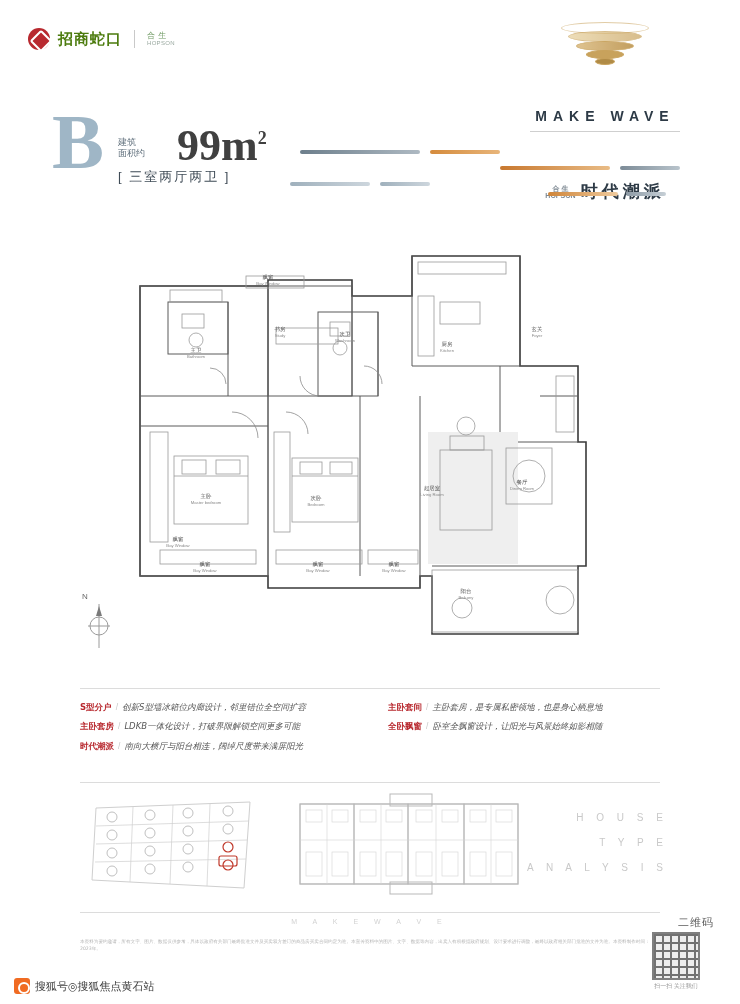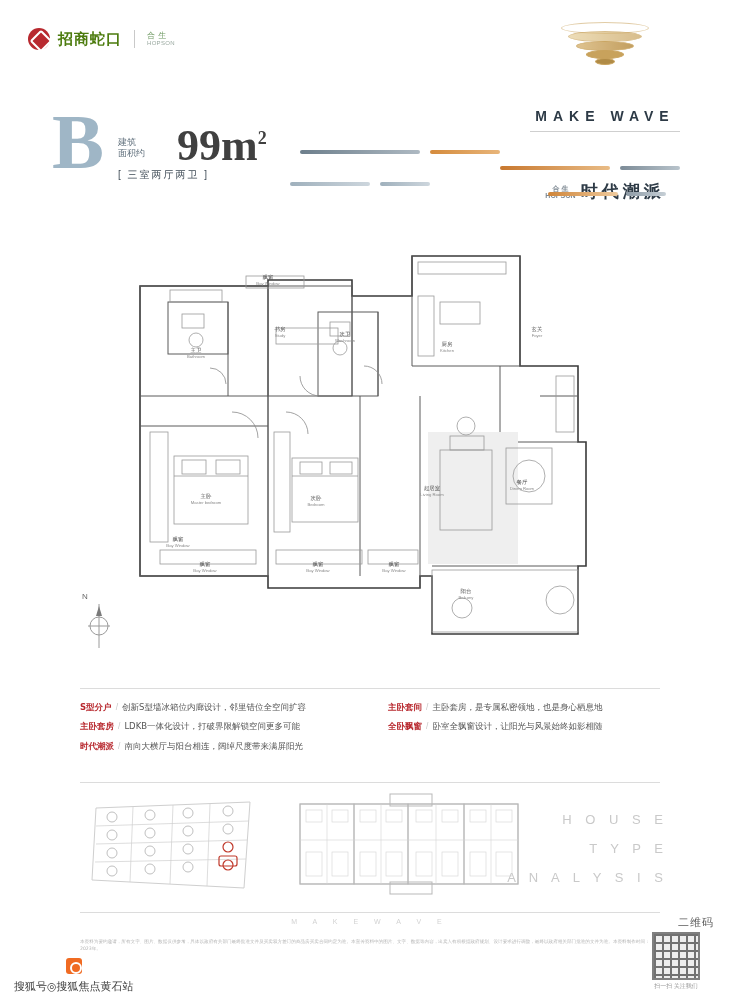--- a/index.html
+++ b/index.html
@@ -36,21 +36,21 @@
   .mw-cn{font-size:17px;letter-spacing:4px;color:#2d3a46;font-weight:bold;display:flex;align-items:center;justify-content:center;gap:5px;margin-top:48px;}
   .mw-cn .tiny{font-size:7px;letter-spacing:0;line-height:1;color:#7d8892;display:flex;flex-direction:column;}
 
   
   .title-wrap{position:absolute;left:52px;top:110px;display:flex;align-items:flex-start;}
   .big-b{font-size:78px;line-height:.82;font-weight:bold;color:#9fb6c6;font-family:"Liberation Serif",serif;}
   .t-mid{margin-left:14px;display:flex;align-items:flex-end;padding-top:16px;gap:28px;}
   .t-lbl{font-size:9px;line-height:1.25;color:#5b6b78;margin-right:4px;padding-bottom:6px;}
   .t-area{font-size:44px;font-weight:bold;color:#404040;line-height:.9;font-family:"Liberation Serif",serif;}
   .t-area sup{font-size:18px;}
-  .t-sub{position:absolute;left:118px;top:168px;font-size:10px;color:#3f4b56;letter-spacing:2px;}
+  .t-sub{position:absolute;left:118px;top:168px;font-size:13px;color:#3f4b56;letter-spacing:2px;}
 
   
   .bar{position:absolute;height:4px;border-radius:2px;}
   .b1{left:300px;top:150px;width:120px;background:linear-gradient(90deg,#6d7f8c,#aeb9c2);}
   .b2{left:430px;top:150px;width:70px;background:linear-gradient(90deg,#d58b3c,#e8b57a);}
   .b3{left:290px;top:182px;width:80px;background:linear-gradient(90deg,#9fb0bc,#cdd6dd);}
   .b4{left:380px;top:182px;width:50px;background:linear-gradient(90deg,#9fb0bc,#cdd6dd);}
   .b5{left:500px;top:166px;width:110px;background:linear-gradient(90deg,#c8782f,#e9bc86);}
   .b6{left:620px;top:166px;width:60px;background:linear-gradient(90deg,#7c8b97,#b9c4cc);}
   .b7{left:548px;top:192px;width:70px;background:linear-gradient(90deg,#cf8539,#efcb9f);}
@@ -65,42 +65,42 @@
   .rm{font-size:5.4px;fill:#4a4a4a;font-family:"DejaVu Sans",sans-serif;}
   .rm-en{font-size:4.2px;fill:#8a8a8a;font-family:"Liberation Sans",sans-serif;}
 
   
   .feat-rule{position:absolute;left:80px;top:688px;width:580px;height:1px;background:#dcdcdc;}
   .features{position:absolute;left:80px;top:702px;width:580px;display:flex;gap:36px;}
   .fcol{flex:1;}
   .frow{display:flex;align-items:flex-start;margin-bottom:8px;font-size:8.5px;line-height:1.35;}
   .fkey{color:#b8292f;font-weight:bold;white-space:nowrap;font-family:"DejaVu Sans",sans-serif;}
   .fsep{color:#c9c9c9;margin:0 4px;}
-  .fval{color:#555;font-family:"DejaVu Sans",sans-serif;}
+  .fval{color:#555;font-family:"DejaVu Sans",sans-serif;font-style:italic;}
 
   
   .bot-rule{position:absolute;left:80px;top:782px;width:580px;height:1px;background:#dcdcdc;}
   .siteplan{position:absolute;left:88px;top:798px;width:170px;height:96px;}
   .bld{position:absolute;left:270px;top:790px;width:280px;height:110px;}
   .hta{position:absolute;right:72px;top:812px;text-align:right;}
-  .hta div{font-size:13px;letter-spacing:5px;color:#c9c9c9;margin-bottom:14px;}
+  .hta div{font-size:10px;letter-spacing:5px;color:#c9c9c9;margin-bottom:14px;}
 
   .footer-rule{position:absolute;left:80px;top:912px;width:580px;height:1px;background:#dcdcdc;}
   .footer-wave{position:absolute;left:0;right:0;top:918px;text-align:center;font-size:7px;letter-spacing:7px;color:#d2d2d2;}
   .disclaimer{position:absolute;left:80px;top:938px;width:580px;font-size:4.6px;line-height:1.6;color:#b5b5b5;font-family:"DejaVu Sans",sans-serif;}
 
   .qr{position:absolute;right:26px;bottom:24px;width:76px;height:48px;text-align:center;}
   .qr-box{width:44px;height:44px;margin:0 auto;background:
       linear-gradient(90deg,#444 2px,transparent 2px) 0 0/8px 8px,
       linear-gradient(#444 2px,transparent 2px) 0 0/8px 8px,#e9e9e9;
       opacity:.75;border:2px solid #555;}
   .qr-cap{font-size:6px;color:#9a9a9a;margin-top:2px;}
   .qr-top{position:absolute;right:26px;bottom:74px;font-size:11px;color:#5b5b5b;letter-spacing:1px;font-family:"DejaVu Sans",sans-serif;}
 
-  .watermark{position:absolute;left:14px;bottom:10px;display:flex;align-items:center;gap:5px;flex-direction:column;}
+  .watermark{position:absolute;left:14px;bottom:10px;display:flex;align-items:center;gap:5px;}
   .wm-logo{width:16px;height:16px;background:#f06b22;border-radius:3px;position:relative;}
   .wm-logo::after{content:"";position:absolute;left:4px;top:4px;width:8px;height:8px;border:2px solid #fff;border-radius:50%;}
   .wm-text{font-size:11px;color:#3b3b3b;font-family:"DejaVu Sans",sans-serif;}
 </style>
 </head>
 <body>
 
 <div class="page">
 
   <div class="brand-left">

